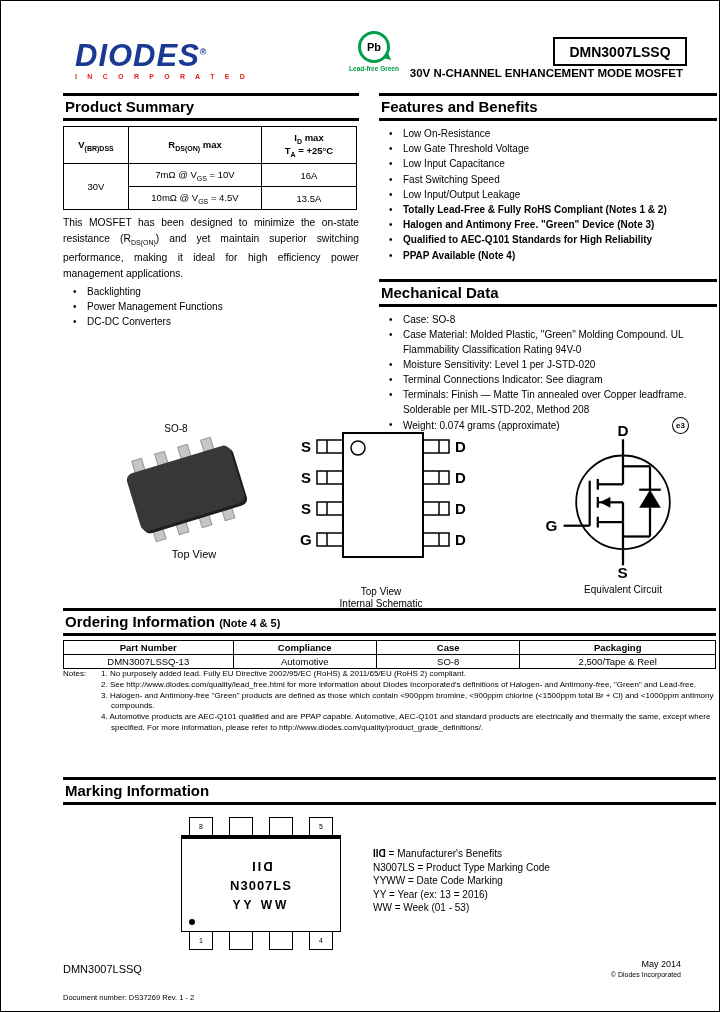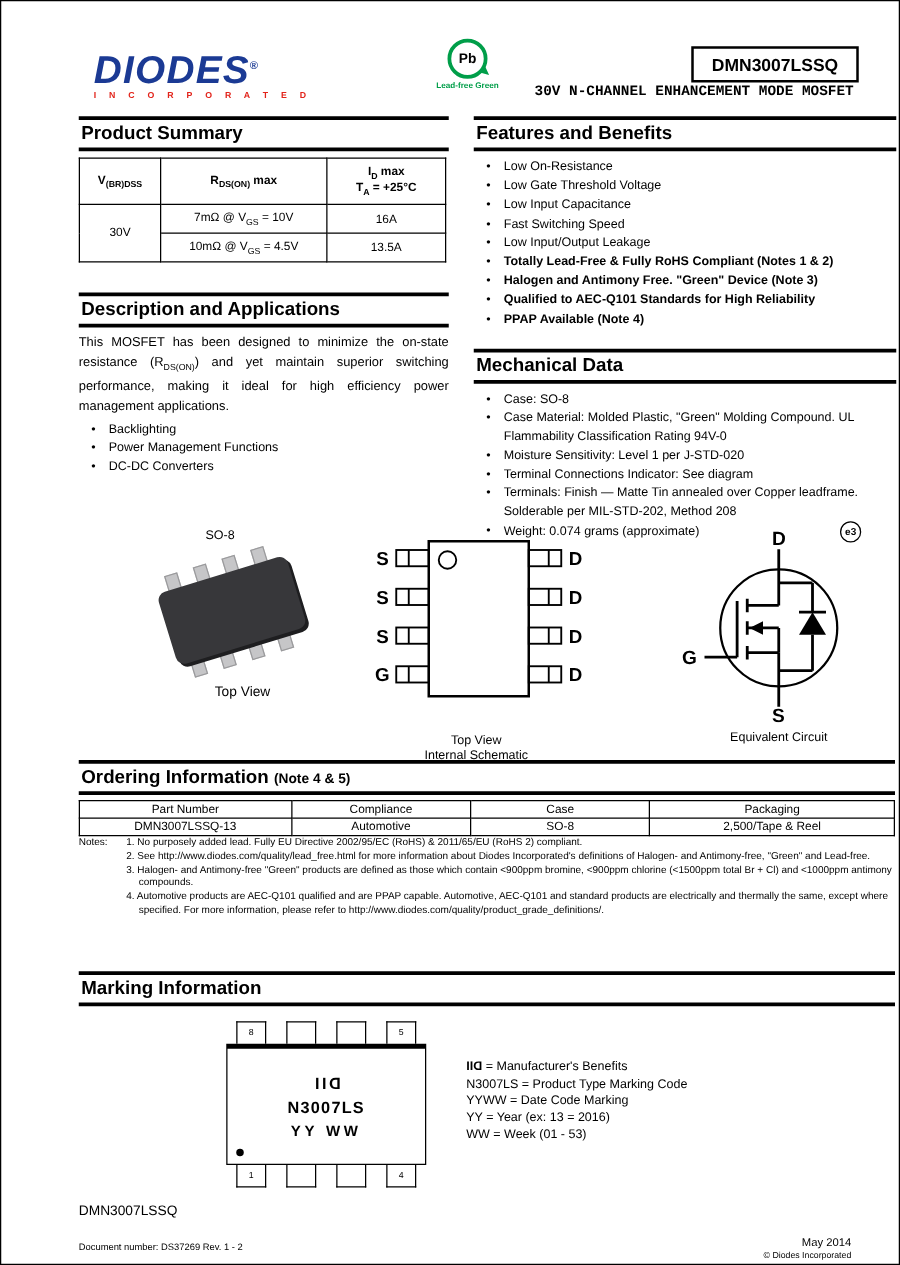--- a/index.html
+++ b/index.html
@@ -11,21 +11,21 @@
   .brand-reg{font-size:9px;font-style:normal;vertical-align:super;color:#1b3a94;}
   .brand-sub{font-size:7px;font-weight:bold;color:#e2231a;letter-spacing:4.2px;margin-top:2px;}
   .pb{position:absolute;left:338px;top:30px;width:70px;text-align:center;}
   .pb-circle{width:26px;height:26px;margin:0 auto;border:3px solid #009e49;border-radius:50%;
              display:flex;align-items:center;justify-content:center;position:relative;}
   .pb-txt{font-size:11px;font-weight:bold;color:#000;}
   .pb-arrow{position:absolute;right:-6px;bottom:-4px;color:#009e49;font-size:12px;transform:rotate(40deg);}
   .pb-cap{font-size:6.5px;color:#009e49;margin-top:2px;font-weight:bold;}
   .pnbox{position:absolute;left:552px;top:36px;width:130px;height:25px;border:2px solid #000;
          display:flex;align-items:center;justify-content:center;font-size:14px;font-weight:bold;}
-  .subtitle{position:absolute;left:330px;top:66px;width:352px;text-align:right;font-size:11.5px;font-weight:bold;font-family:Liberation Mono, monospace;}
+  .subtitle{position:absolute;left:330px;top:66px;width:352px;text-align:right;font-size:11.5px;font-weight:bold;}
   
   .col-l{position:absolute;left:62px;top:92px;width:296px;}
   .col-r{position:absolute;left:378px;top:92px;width:338px;}
   .sech{border-top:3px solid #000;border-bottom:3px solid #000;font-size:15px;font-weight:bold;
         padding:2px 0 3px 2px;}
   .sech .note{font-size:11px;font-weight:bold;}
   
   table{border-collapse:collapse;}
   .pstab{width:294px;margin-top:5px;font-size:9.5px;}
   .pstab th,.pstab td{border:1px solid #000;text-align:center;padding:2px 1px;}
@@ -56,21 +56,21 @@
   .lead.t{top:2px;height:12px;}
   .so8cap{font-size:11px;width:150px;text-align:center;margin:6px 0 0 28px;}
   .schblk{position:absolute;left:218px;top:8px;width:200px;text-align:center;}
   .schcap{font-size:10px;line-height:12px;margin-top:3px;}
   .eqblk{position:absolute;left:470px;top:2px;width:180px;text-align:center;}
   .eqcap{font-size:10px;margin-top:2px;}
   
   .ordering{position:absolute;left:62px;top:607px;width:653px;}
   .ordtab{width:653px;margin-top:4px;font-size:9.5px;}
   .ordtab th,.ordtab td{border:1px solid #000;text-align:center;padding:1px 2px;}
-  .ordtab th{font-weight:normal;}
+  .ordtab th{font-weight:bold;}
   
   .notes{position:absolute;left:62px;top:668px;width:653px;display:flex;font-size:8px;line-height:10.8px;}
   .notes-lbl{width:38px;flex:none;}
   .notes-list{flex:1;}
   .nitem{padding-left:10px;text-indent:-10px;}
   
   .marking{position:absolute;left:62px;top:776px;width:653px;}
   .chipwrap{position:absolute;left:118px;top:40px;width:160px;}
   .pinrow{display:flex;justify-content:space-between;padding:0 8px;}
   .pin{width:22px;height:17px;border:1px solid #000;border-bottom:none;font-size:7px;
@@ -84,21 +84,21 @@
   .pin1dot{position:absolute;left:7px;bottom:6px;width:6px;height:6px;background:#000;border-radius:50%;}
   .legend{position:absolute;left:310px;top:70px;font-size:10px;line-height:13.5px;}
   .lglogo{font-weight:bold;display:inline-block;transform:scaleX(-1);}
   
   .foot-l{position:absolute;left:62px;top:962px;}
   .foot-l .p{font-size:11px;}
   .foot-l .d{font-size:7.5px;margin-top:18px;}
   .foot-c{position:absolute;left:0;top:962px;width:718px;text-align:center;}
   .foot-c .pg{font-size:9px;}
   .foot-c .site{font-size:9.5px;font-weight:bold;margin-top:2px;}
-  .foot-r{position:absolute;right:38px;top:988px;text-align:right;}
+  .foot-r{position:absolute;right:38px;top:958px;text-align:right;}
   .foot-r .dt{font-size:9px;}
   .foot-r .cp{font-size:7px;margin-top:2px;}
   svg text{font-family:"Liberation Sans","DejaVu Sans",sans-serif;}
 </style>
 </head>
 <body>
 
 <div class="page">
 
   <div class="brand">
@@ -135,21 +135,20 @@
         <td><span>7mΩ @ V</span><sub>GS</sub><span> = 10V</span></td>
         <td>16A</td>
       </tr>
       <tr>
         <td><span>10mΩ @ V</span><sub>GS</sub><span> = 4.5V</span></td>
         <td>13.5A</td>
       </tr>
     </tbody>
       </table>
 
-    <div class="sech desc-h">Description and Applications</div>
     <div class="para"><span>This MOSFET has been designed to minimize the on-state resistance (R</span><sub>DS(ON)</sub><span>) and yet maintain superior switching performance, making it ideal for high efficiency power management applications.</span></div>
     <div class="blist">
       <div class="bitem">
           <span class="bdot">•</span>
           <span class="btxt">Backlighting</span>
         </div>
       <div class="bitem">
           <span class="bdot">•</span>
           <span class="btxt">Power Management Functions</span>
         </div>

